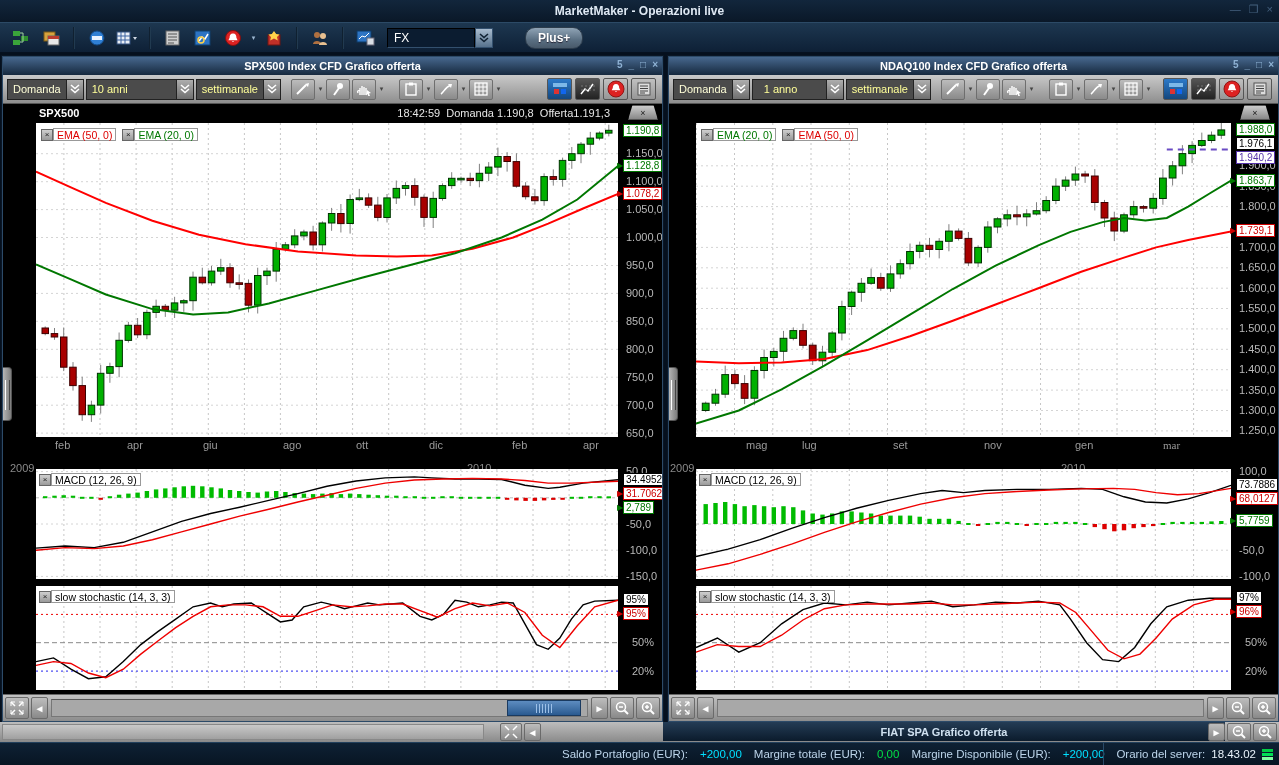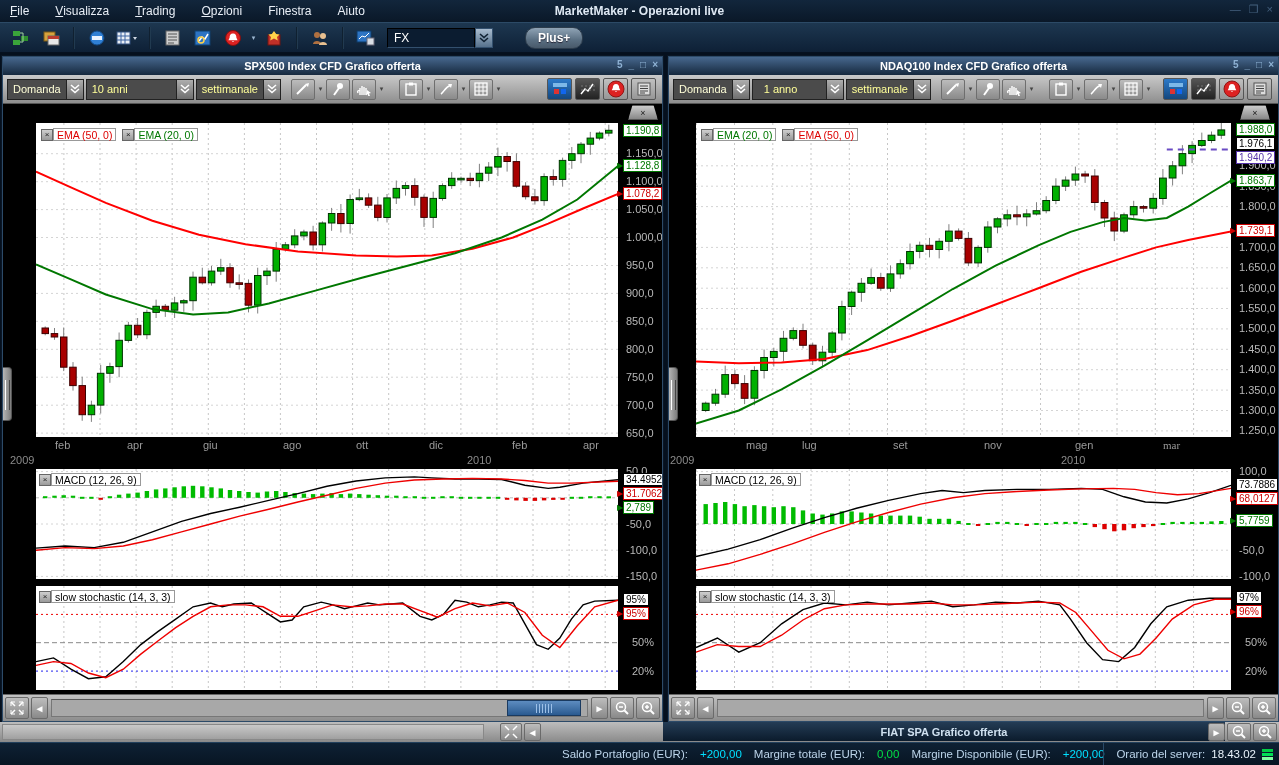--- a/index.html
+++ b/index.html
@@ -85,21 +85,21 @@
   .axis .tick.pct { left:14px; }
   .pbox { position:absolute; left:5px; background:#fff; border:1px solid #000;
     font-size:10px; padding:0 2px; height:13px; line-height:12px; white-space:nowrap; }
   .pbox.green { color:#007700; border-color:#007700; }
   .pbox.red { color:#cc0000; border-color:#cc0000; }
   .pbox.white { color:#000; border-color:#000; }
   .pbox.purple { color:#5533aa; border-color:#5533aa; }
   .parrow { position:absolute; left:-1px; font-size:8px; }
   .xaxis { position:absolute; color:#9a9a9a; font-size:11px; }
   .xaxis .mon { position:absolute; top:2px; }
-  .xaxis .yr { position:absolute; top:17px; color:#8a8a8a; }
+  .xaxis .yr { position:absolute; top:25px; color:#8a8a8a; }
   .edge-handle { position:absolute; left:0; width:9px; height:54px;
     background:linear-gradient(90deg,#b5b5b5,#7d7d7d); border:1px solid #555;
     border-left:none; border-radius:0 4px 4px 0; cursor:pointer; z-index:8; }
   .edge-handle::after { content:""; position:absolute; left:2px; top:12px; width:3px;
     height:30px; border-left:1px solid #fff; border-right:1px solid #444; }
 
   
   .scrollrow { position:absolute; left:0; right:0; bottom:0; height:27px;
     background:linear-gradient(#c2c2c2,#8d8d8d); border-top:1px solid #666;
     display:flex; align-items:center; padding:0 2px; gap:2px; }
@@ -142,28 +142,20 @@
   .net-icon i:nth-child(2){ background:#00e055; } .net-icon i:nth-child(3){ background:#7fff9f; }
 
   svg.chart-svg { position:absolute; }
 </style>
 </head>
 <body>
 
 <div class="app">
 
   <div class="menubar">
-    <div class="menu-items">
-      <span class="menu-item accel">File</span>
-      <span class="menu-item accel">Visualizza</span>
-      <span class="menu-item accel">Trading</span>
-      <span class="menu-item accel">Opzioni</span>
-      <span class="menu-item">Finestra</span>
-      <span class="menu-item">Aiuto</span>
-    </div>
     <div class="app-title">MarketMaker - Operazioni live</div>
     <div class="win-ctrls-app">
       <span>—</span>
       <span>❐</span>
       <span>×</span>
     </div>
   </div>
 
   <div class="toolbar">
     <span class="tb-btn">
@@ -351,20 +343,29 @@
         <span class="ct-ic">
             <svg width="14" height="14">
               <rect x="1" y="1" width="12" height="12" fill="#ddd" stroke="#555"></rect>
               <path d="M3 4 h8 M3 6.5 h8 M3 9 h8 M3 11 h5" stroke="#444"></path>
             </svg>
           </span>
       </span>
     </div>
 
     <div class="chartarea">
+      <div class="chead">
+        <span class="sym">SPX500</span>
+        <span class="quote" style="right:52px;">
+          <span>18:42:59</span>&nbsp;
+          <span>Domanda</span>
+          <span>1.190,8</span>&nbsp;
+          <span>Offerta</span><span>1.191,3</span>
+        </span>
+      </div>
       <div class="corner-tab" style="right:4px;">×</div>
 
       <div class="legend-row" style="left:38px; top:24px;">
         <span class="leg">
           <span class="xbtn">×</span>
           <span class="leg-label" style="color: rgb(221, 0, 0);">EMA (50, 0)</span>
         </span>
         <span class="leg">
           <span class="xbtn">×</span>
           <span class="leg-label" style="color: rgb(0, 119, 0);">EMA (20, 0)</span>

